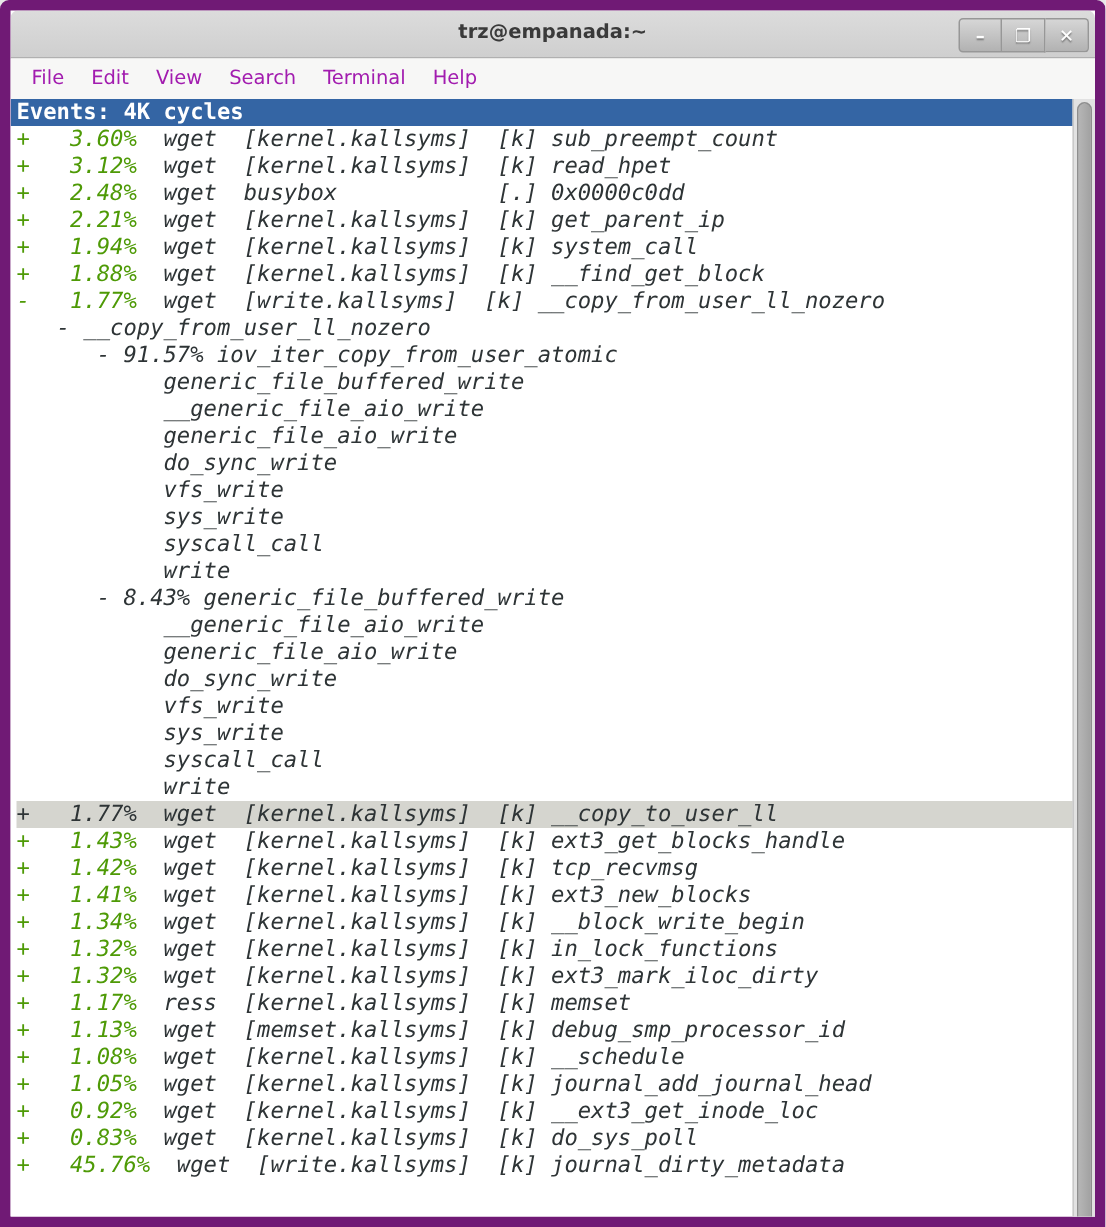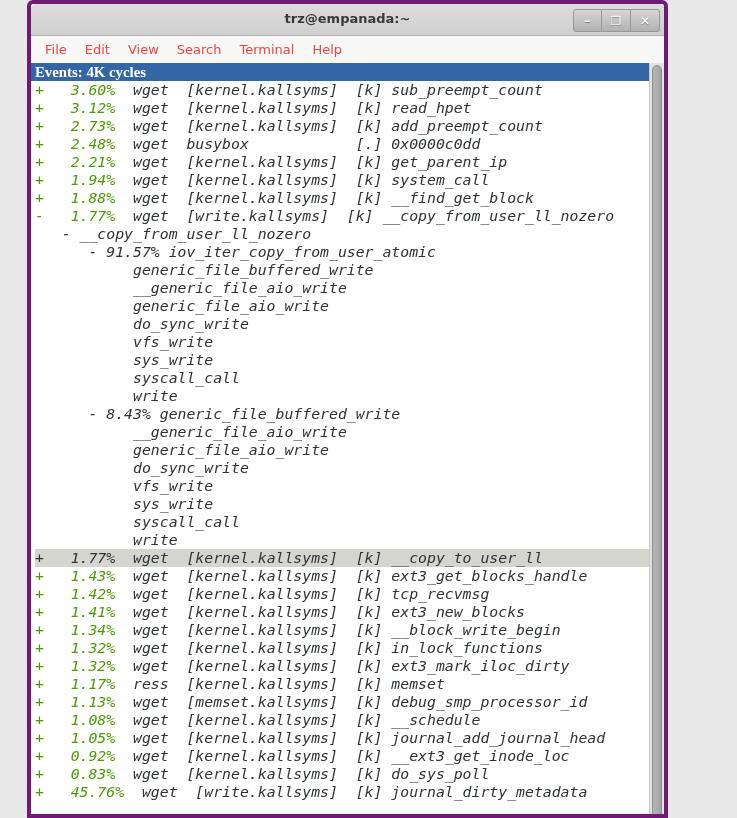--- a/index.html
+++ b/index.html
@@ -1,26 +1,25 @@
 <!DOCTYPE html>
 <html style="--header-bg: #3465a4; --green: #4e9a06; --text: #2e3436; --sel-bg: #d5d5cf; --status-bg: #333531; --status-fg: #d3d7cf; --cursor-bg: #c9c9c4;"><head>
 <meta charset="utf-8">
 <style>
   * { margin:0; padding:0; box-sizing:border-box; }
   html,body { background:#e8e8e8; }
   body { width:737px; height:818px; overflow:hidden; }
 
   .window {
-    width:641px; height:818px;
-    border:4px solid #701a75;
+    width:737px; height:818px;
+    border:7px solid #701a75;
     border-radius:6px 6px 0 0;
     overflow:hidden;
     background:#ffffff;
     font-family:"DejaVu Sans", sans-serif;
-    margin-left:27px;
   }
 
   
   .titlebar {
     position:relative; height:32px;
     background:linear-gradient(#dcdcdc,#cfcfcf);
     border-bottom:1px solid #b0b0b0;
     border-radius:5px 5px 0 0;
   }
   .title {
@@ -42,37 +41,37 @@
   .wbtn span {
     color:#ffffff; font-size:12px; font-weight:bold;
     text-shadow:0 1px 1px rgba(0,0,0,.35); line-height:1;
   }
 
   
   .menubar {
     height:27px; background:#f7f7f6;
     display:flex; align-items:center;
     padding-left:5px;
-    font-size:13px; color:#ef4444;
+    font-size:13px; color:#a21caf;
   }
   .menu-item { padding:4px 9px; cursor:default; }
 
   
   .terminal {
     position:relative; height:758px; background:#ffffff;
     font-family:"DejaVu Sans Mono", monospace;
     font-size:14.8px; line-height:18px;
     color:var(--text, #2e3436);
   }
   .term-inner { position:absolute; left:0; top:0; width:722px; height:758px; overflow:hidden; }
 
   .row-header {
     height:18px; background:var(--header-bg, #3465a4);
     color:#ffffff; font-weight:bold;
-    padding-left:4px; white-space:pre;font-family:Liberation Serif, serif;
+    padding-left:4px; white-space:pre;
   }
   .trow { display:flex; height:18px; padding-left:4px; }
   .trow .line { flex:1 1 auto; white-space:pre; overflow:hidden;font-style:italic; }
   .trow.sel .line { background:var(--sel-bg, #d5d5cf); }
   .tt { white-space:pre; }
   .green { color:var(--green, #4e9a06); }
   .sb { flex:0 0 9px; width:9px; text-align:center; color:#2a2a2a; font-size:14.8px; }
   .sb.thumb { color:#111111; }
 
   .row-status {
@@ -131,24 +130,20 @@
       <div id="term-rows">
           <div class="trow">
             <span class="line"><span class="tt green">+   3.60%</span><span class="tt">  wget  [kernel.kallsyms]  [k] sub_preempt_count</span></span>
             <span class="sb">▒</span>
           </div>
           <div class="trow">
             <span class="line"><span class="tt green">+   3.12%</span><span class="tt">  wget  [kernel.kallsyms]  [k] read_hpet</span></span>
             <span class="sb">▒</span>
           </div>
           <div class="trow">
-            <span class="line"><span class="tt green">+   2.73%</span><span class="tt">  wget  [kernel.kallsyms]  [k] add_preempt_count</span></span>
-            <span class="sb thumb">◆</span>
-          </div>
-          <div class="trow">
             <span class="line"><span class="tt green">+   2.48%</span><span class="tt">  wget  busybox            [.] 0x0000c0dd</span></span>
             <span class="sb">▒</span>
           </div>
           <div class="trow">
             <span class="line"><span class="tt green">+   2.21%</span><span class="tt">  wget  [kernel.kallsyms]  [k] get_parent_ip</span></span>
             <span class="sb">▒</span>
           </div>
           <div class="trow">
             <span class="line"><span class="tt green">+   1.94%</span><span class="tt">  wget  [kernel.kallsyms]  [k] system_call</span></span>
             <span class="sb">▒</span>

